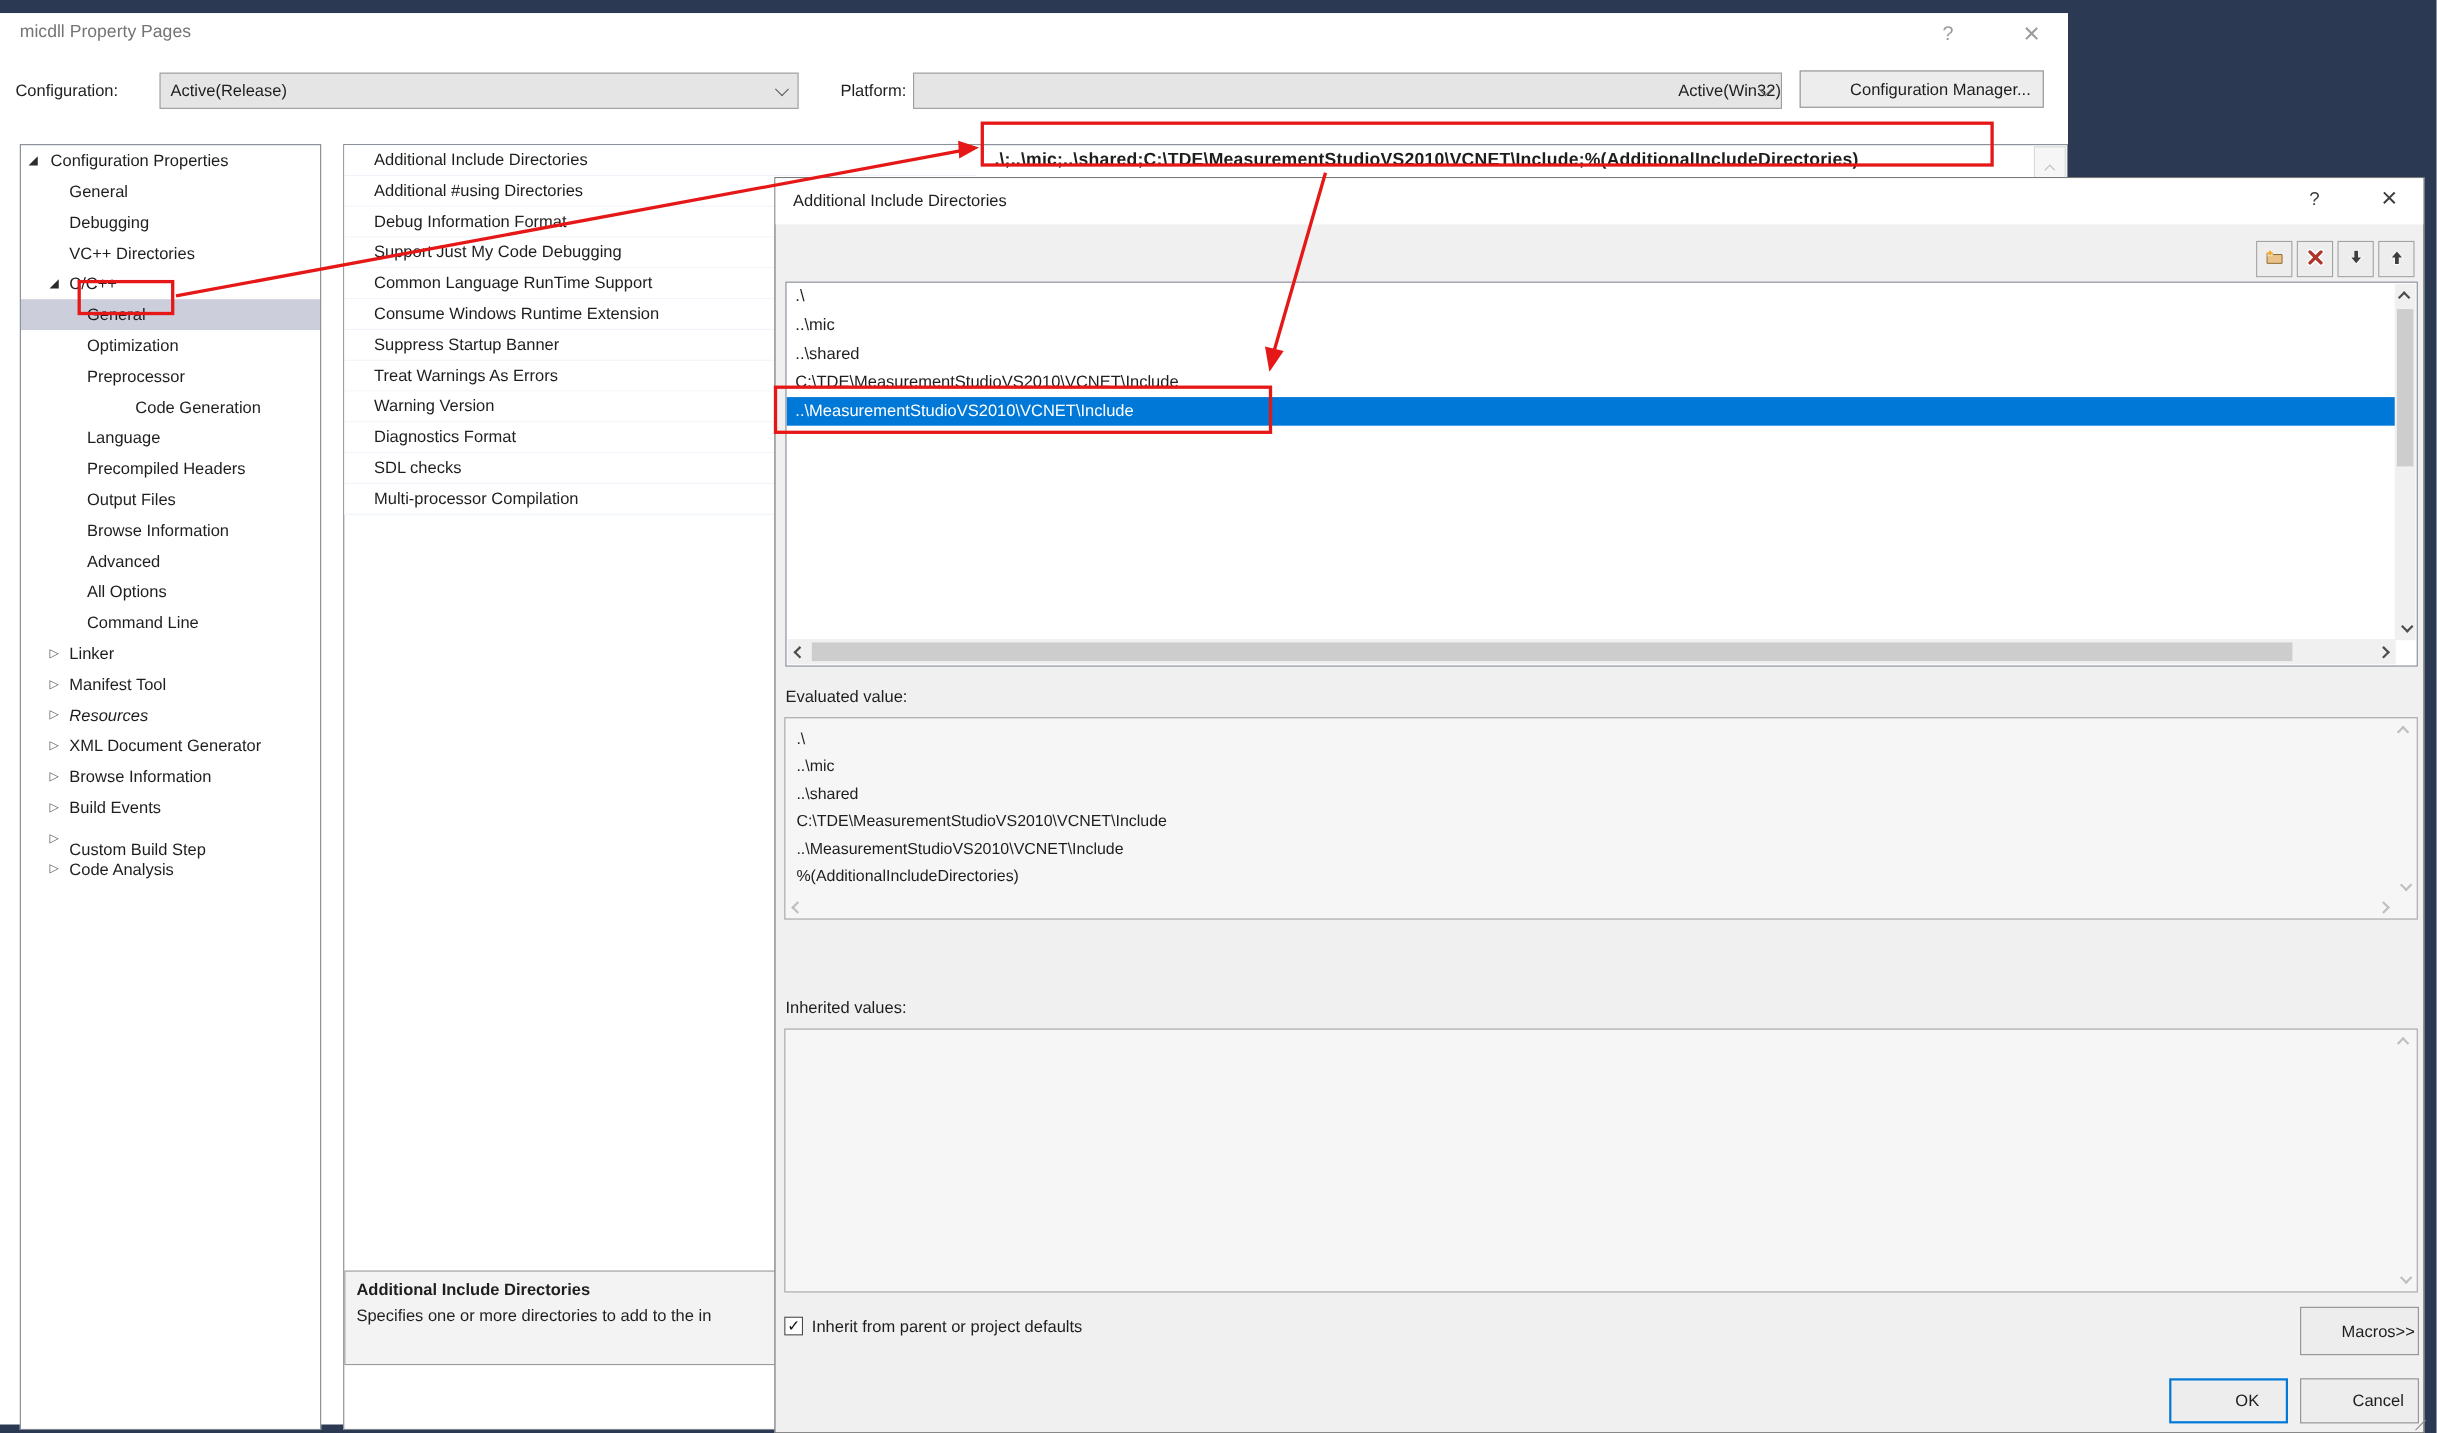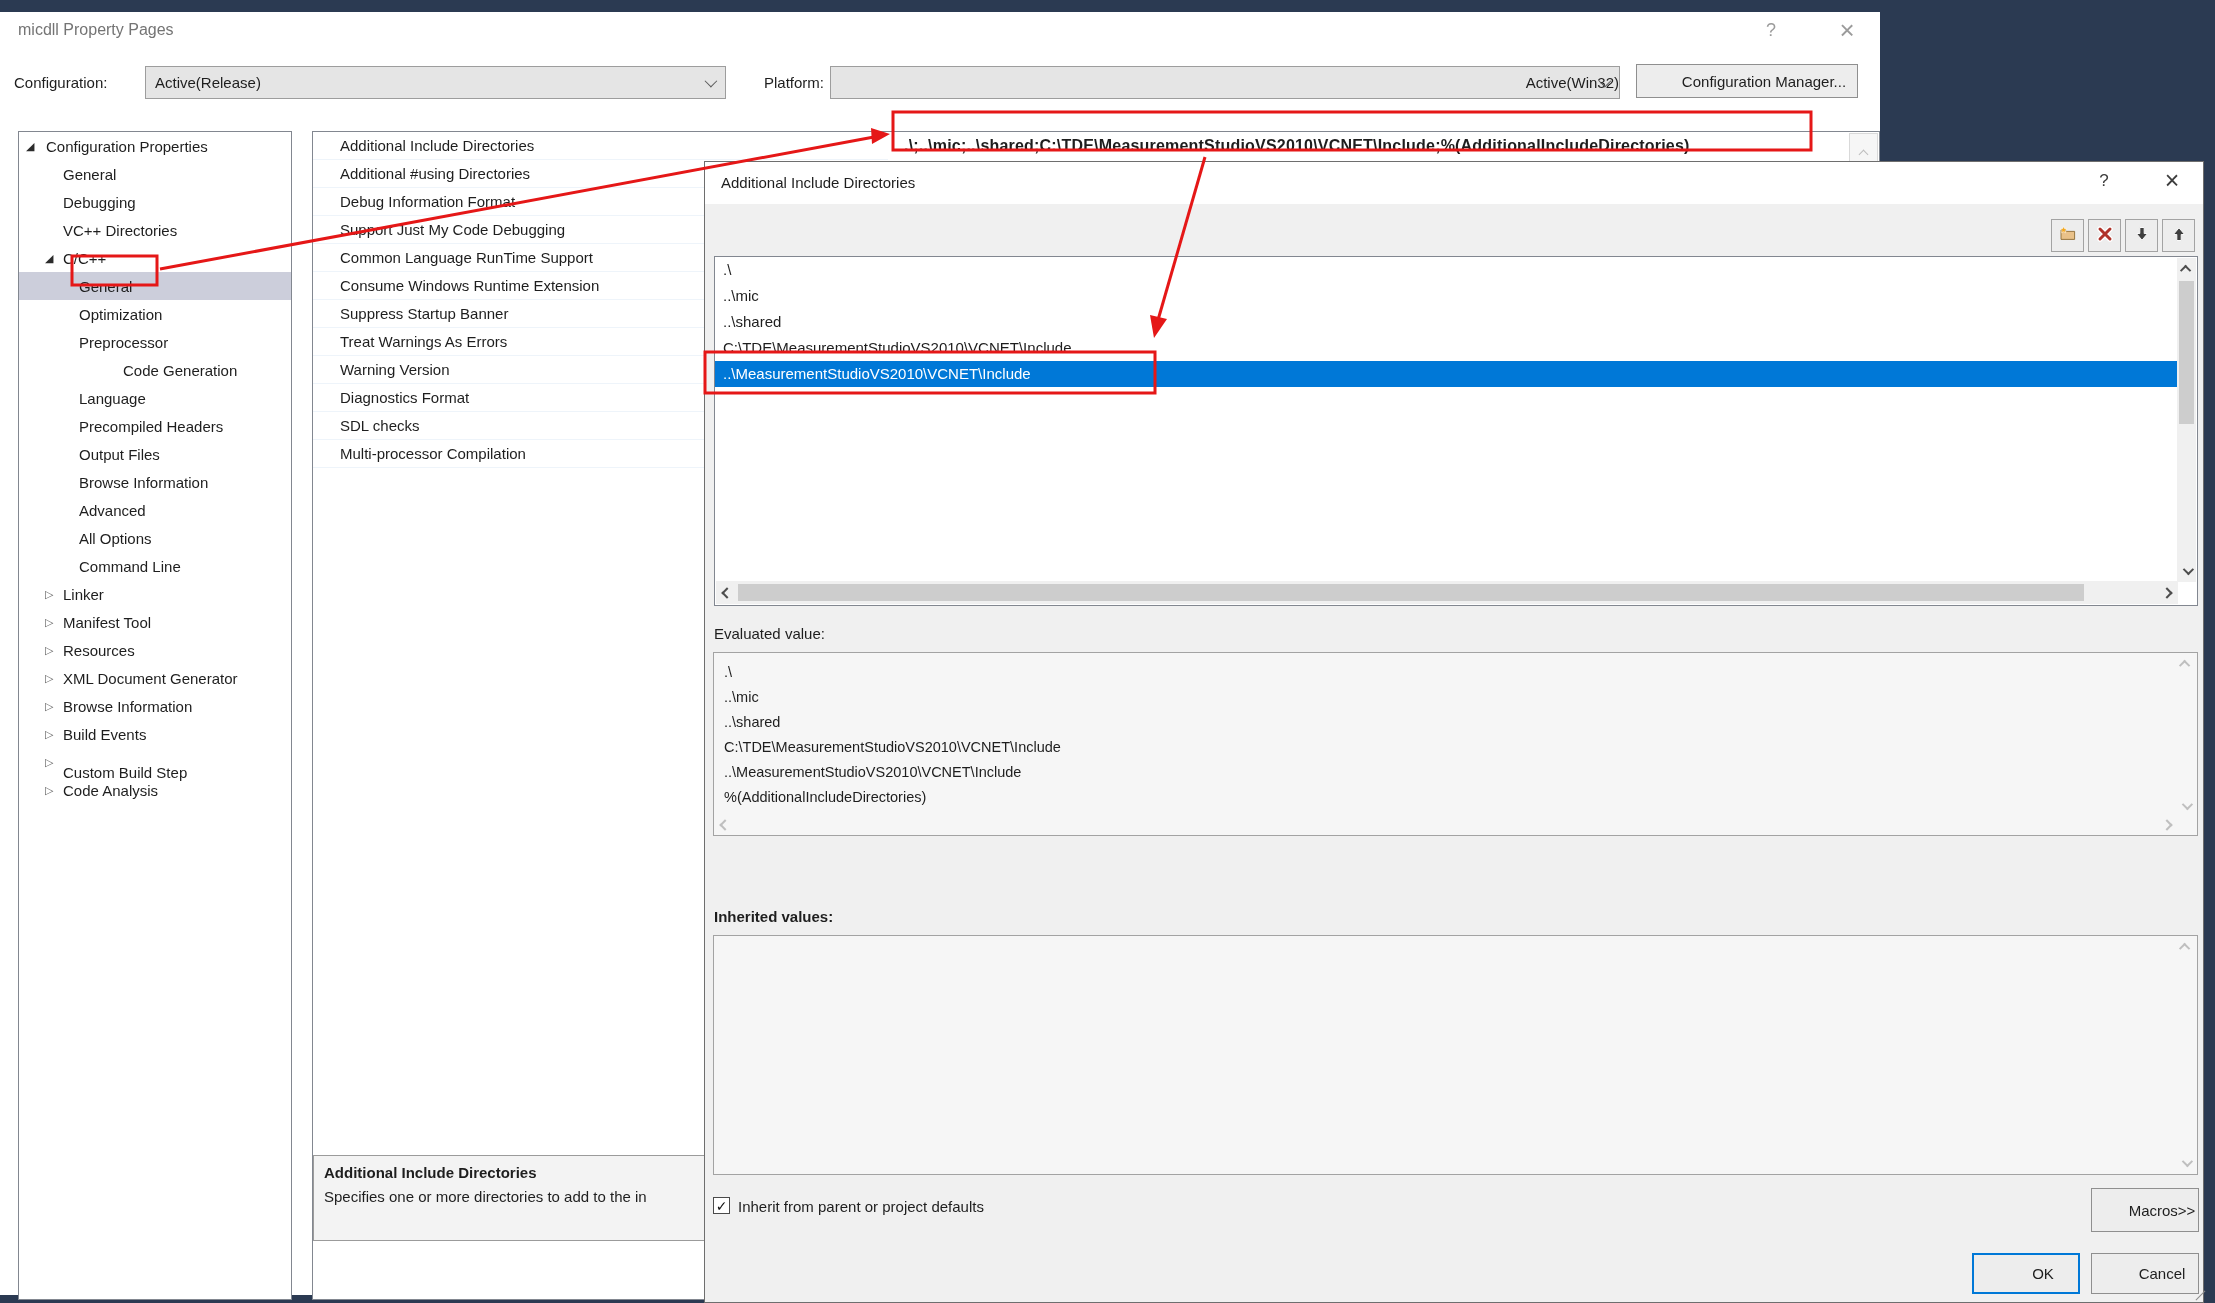--- a/index.html
+++ b/index.html
@@ -168,21 +168,21 @@
       <div class="tree-row">
         <span class="tree-exp exp-closed" style="left: 26px;">▷</span>
         <span class="tree-label" style="left: 44px;">Linker</span>
       </div>
       <div class="tree-row">
         <span class="tree-exp exp-closed" style="left: 26px;">▷</span>
         <span class="tree-label" style="left: 44px;">Manifest Tool</span>
       </div>
       <div class="tree-row">
         <span class="tree-exp exp-closed" style="left: 26px;">▷</span>
-        <span class="tree-label" style="left: 44px;">Resources</span>
+        <span class="tree-label" style="left: 44px; font-style: italic;">Resources</span>
       </div>
       <div class="tree-row">
         <span class="tree-exp exp-closed" style="left: 26px;">▷</span>
         <span class="tree-label" style="left: 44px;">XML Document Generator</span>
       </div>
       <div class="tree-row">
         <span class="tree-exp exp-closed" style="left: 26px;">▷</span>
         <span class="tree-label" style="left: 44px;">Browse Information</span>
       </div>
       <div class="tree-row">
@@ -312,21 +312,21 @@
         <span class="chev down"></span>
       </div>
     <div class="sb-arrow faint" style="left:3px;bottom:3px;width:16px;height:14px;">
         <span class="chev left"></span>
       </div>
     <div class="sb-arrow faint" style="right:22px;bottom:3px;width:16px;height:14px;">
         <span class="chev right"></span>
       </div>
   </div>
 
-  <div class="abs section-label" style="left:9px;top:746px;font-weight:bold;">Inherited values:</div>
+  <div class="abs section-label" style="left:9px;top:746px;">Inherited values:</div>
   <div class="abs big-box" style="left:8px;top:773px;width:1485px;height:240px;">
     <div class="sb-arrow faint" style="right:3px;top:4px;width:16px;height:14px;">
         <span class="chev up"></span>
       </div>
     <div class="sb-arrow faint" style="right:3px;bottom:4px;width:16px;height:14px;">
         <span class="chev down"></span>
       </div>
   </div>
 
   <div id="inherit-check" class="abs">

